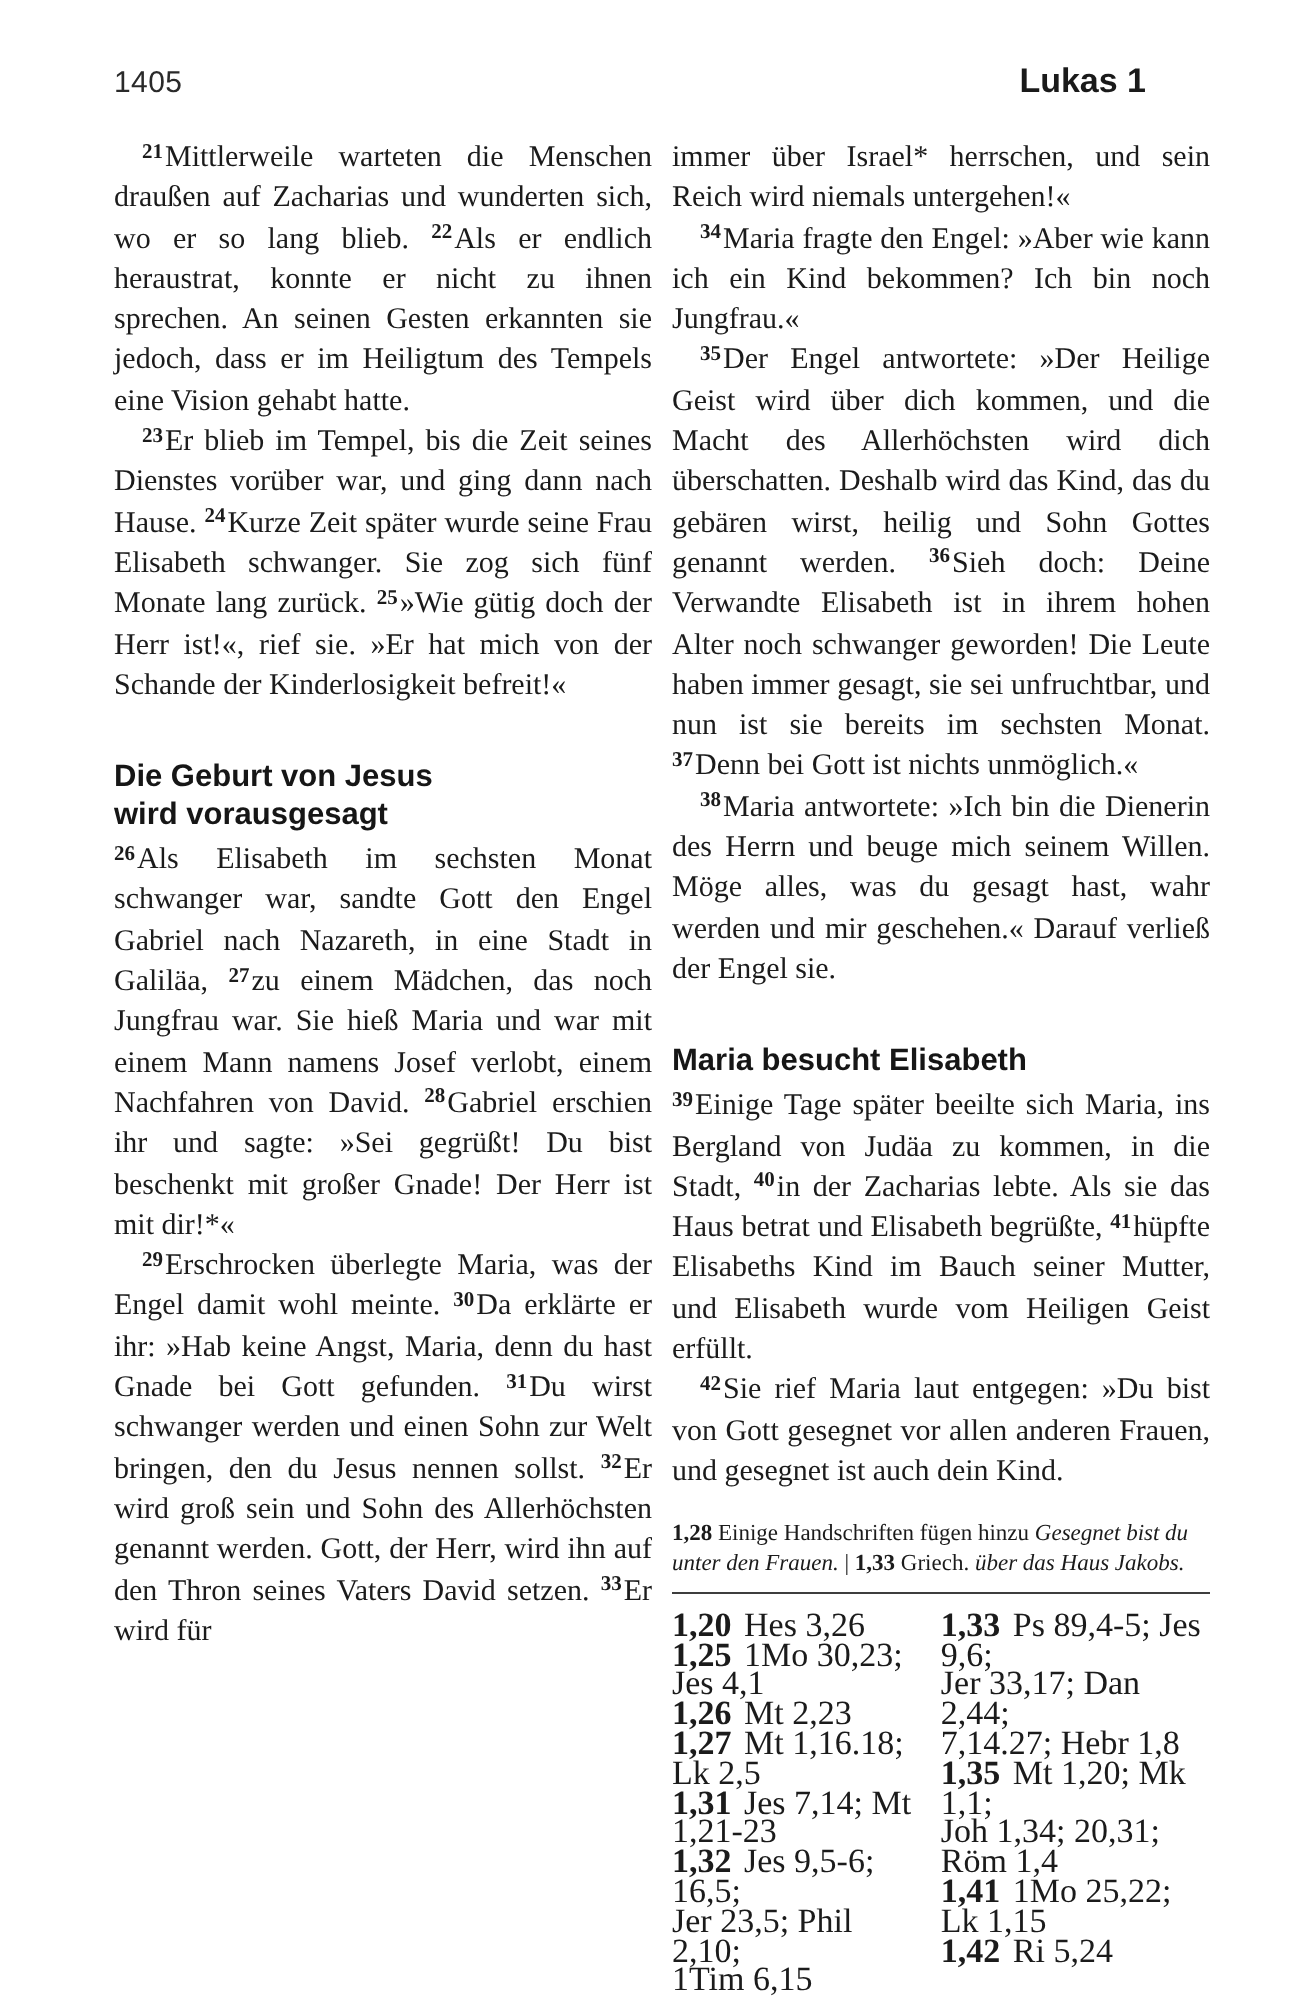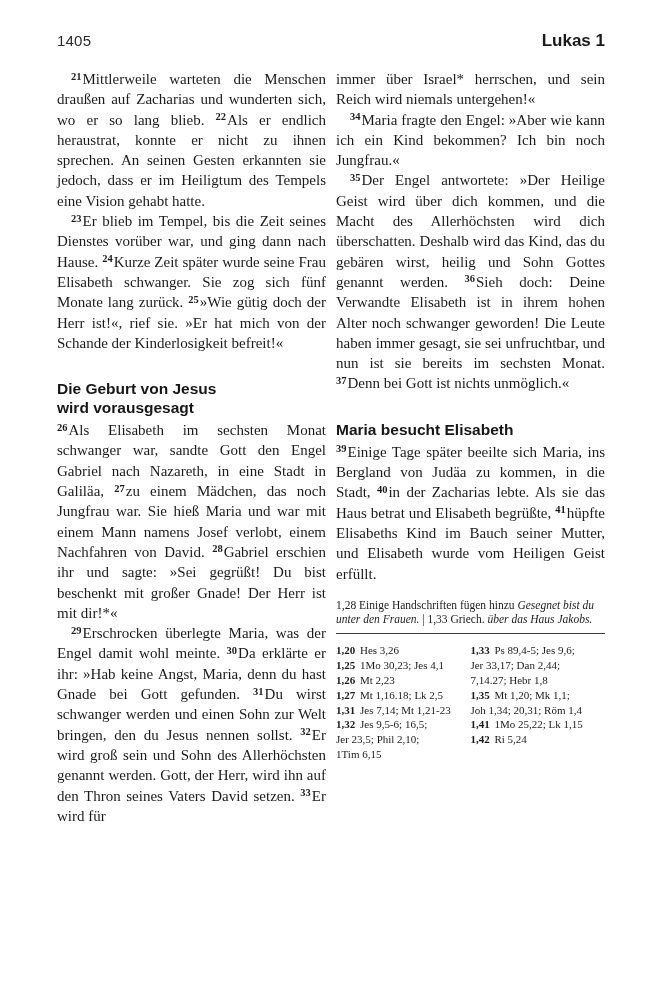--- a/index.html
+++ b/index.html
@@ -3,21 +3,20 @@
 <meta charset="utf-8">
 <style>
   html,body{margin:0;padding:0;background:#ffffff;}
   .page{
     position:relative;
     width:622px;height:1000px;
     background:#ffffff;
     color:#1b1b1b;
     font-family:"Liberation Serif",serif;
     overflow:hidden;
-    padding-left:32px;
   }
   .running-head{
     position:absolute;top:31px;left:57px;right:49px;
     display:flex;justify-content:space-between;align-items:baseline;
     font-family:"Liberation Sans",sans-serif;
   }
   .running-head .pagenum{font-size:15px;font-weight:400;color:#2a2a2a;letter-spacing:.2px;}
   .running-head .book{font-size:17px;font-weight:700;color:#1a1a1a;}
   .columns{
     position:absolute;top:69px;left:57px;right:49px;bottom:0;
@@ -45,31 +44,31 @@
     font-size:15.5px;line-height:19px;
     font-weight:700;color:#161616;
     margin:26px 0 3px 0;
   }
   .footnotes{
     margin-top:14px;
     font-size:11.5px;line-height:14.3px;
     text-align:left;
     color:#1b1b1b;
   }
-  .footnotes b{font-weight:400;text-align:right;}
+  .footnotes b{font-weight:700;text-align:right;}
   .footnotes i{font-style:italic;}
   .rule{
     border:none;
     border-top:1.5px solid #3d3d3d;
     height:0;
     margin:7px 0 9px 0;
   }
   .refs{
     display:flex;gap:8px;
-    font-size:11px;line-height:14.8px;
+    font-size:17px;line-height:14.8px;
   }
   .refs-col{flex:0 0 47%;}
   .refs-col + .refs-col{flex:1 1 auto;}
   .ref-line b{font-weight:700;margin-right:2px;}
 </style>
 </head>
 <body>
 
 <div class="page">
   <div class="running-head">
@@ -81,22 +80,24 @@
         <p class="para indent"><sup>21</sup>Mittlerweile warteten die Menschen draußen auf Zacharias und wunderten sich, wo er so lang blieb. <sup>22</sup>Als er endlich heraustrat, konnte er nicht zu ihnen sprechen. An seinen Gesten erkannten sie jedoch, dass er im Heiligtum des Tempels eine Vision gehabt hatte.</p>
         <p class="para indent"><sup>23</sup>Er blieb im Tempel, bis die Zeit seines Dienstes vorüber war, und ging dann nach Hause. <sup>24</sup>Kurze Zeit später wurde seine Frau Elisabeth schwanger. Sie zog sich fünf Monate lang zurück. <sup>25</sup>»Wie gütig doch der Herr ist!«, rief sie. »Er hat mich von der Schande der Kinderlosigkeit befreit!«</p>
         <h3 class="heading">Die Geburt von Jesus<br>wird vorausgesagt</h3>
         <p class="para"><sup>26</sup>Als Elisabeth im sechsten Monat schwanger war, sandte Gott den Engel Gabriel nach Nazareth, in eine Stadt in Galiläa, <sup>27</sup>zu einem Mädchen, das noch Jungfrau war. Sie hieß Maria und war mit einem Mann namens Josef verlobt, einem Nachfahren von David. <sup>28</sup>Gabriel erschien ihr und sagte: »Sei gegrüßt! Du bist beschenkt mit großer Gnade! Der Herr ist mit dir!*«</p>
         <p class="para indent"><sup>29</sup>Erschrocken überlegte Maria, was der Engel damit wohl meinte. <sup>30</sup>Da erklärte er ihr: »Hab keine Angst, Maria, denn du hast Gnade bei Gott gefunden. <sup>31</sup>Du wirst schwanger werden und einen Sohn zur Welt bringen, den du Jesus nennen sollst. <sup>32</sup>Er wird groß sein und Sohn des Allerhöchsten genannt werden. Gott, der Herr, wird ihn auf den Thron seines Vaters David setzen. <sup>33</sup>Er wird für</p>
       </div>
     <div class="col" id="col-right">
         <p class="para">immer über Israel* herrschen, und sein Reich wird niemals untergehen!«</p>
         <p class="para indent"><sup>34</sup>Maria fragte den Engel: »Aber wie kann ich ein Kind bekommen? Ich bin noch Jungfrau.«</p>
         <p class="para indent"><sup>35</sup>Der Engel antwortete: »Der Heilige Geist wird über dich kommen, und die Macht des Allerhöchsten wird dich überschatten. Deshalb wird das Kind, das du gebären wirst, heilig und Sohn Gottes genannt werden. <sup>36</sup>Sieh doch: Deine Verwandte Elisabeth ist in ihrem hohen Alter noch schwanger geworden! Die Leute haben immer gesagt, sie sei unfruchtbar, und nun ist sie bereits im sechsten Monat. <sup>37</sup>Denn bei Gott ist nichts unmöglich.«</p>
+        <p class="para indent"><sup>38</sup>Maria antwortete: »Ich bin die Dienerin des Herrn und beuge mich seinem Willen. Möge alles, was du gesagt hast, wahr werden und mir geschehen.« Darauf verließ der Engel sie.</p>
         <h3 class="heading">Maria besucht Elisabeth</h3>
         <p class="para"><sup>39</sup>Einige Tage später beeilte sich Maria, ins Bergland von Judäa zu kommen, in die Stadt, <sup>40</sup>in der Zacharias lebte. Als sie das Haus betrat und Elisabeth begrüßte, <sup>41</sup>hüpfte Elisabeths Kind im Bauch seiner Mutter, und Elisabeth wurde vom Heiligen Geist erfüllt.</p>
+        <p class="para indent"><sup>42</sup>Sie rief Maria laut entgegen: »Du bist von Gott gesegnet vor allen anderen Frauen, und gesegnet ist auch dein Kind.</p>
         <div class="footnotes"><b>1,28</b> Einige Handschriften fügen hinzu <i>Gesegnet bist du unter den Frauen.</i> | <b>1,33</b> Griech. <i>über das Haus Jakobs.</i></div>
         <div class="rule"></div>
         <div class="refs">
           <div class="refs-col">
             <div class="ref-line"><b>1,20</b> Hes 3,26</div>
             <div class="ref-line"><b>1,25</b> 1Mo 30,23; Jes 4,1</div>
             <div class="ref-line"><b>1,26</b> Mt 2,23</div>
             <div class="ref-line"><b>1,27</b> Mt 1,16.18; Lk 2,5</div>
             <div class="ref-line"><b>1,31</b> Jes 7,14; Mt 1,21-23</div>
             <div class="ref-line"><b>1,32</b> Jes 9,5-6; 16,5;</div>

